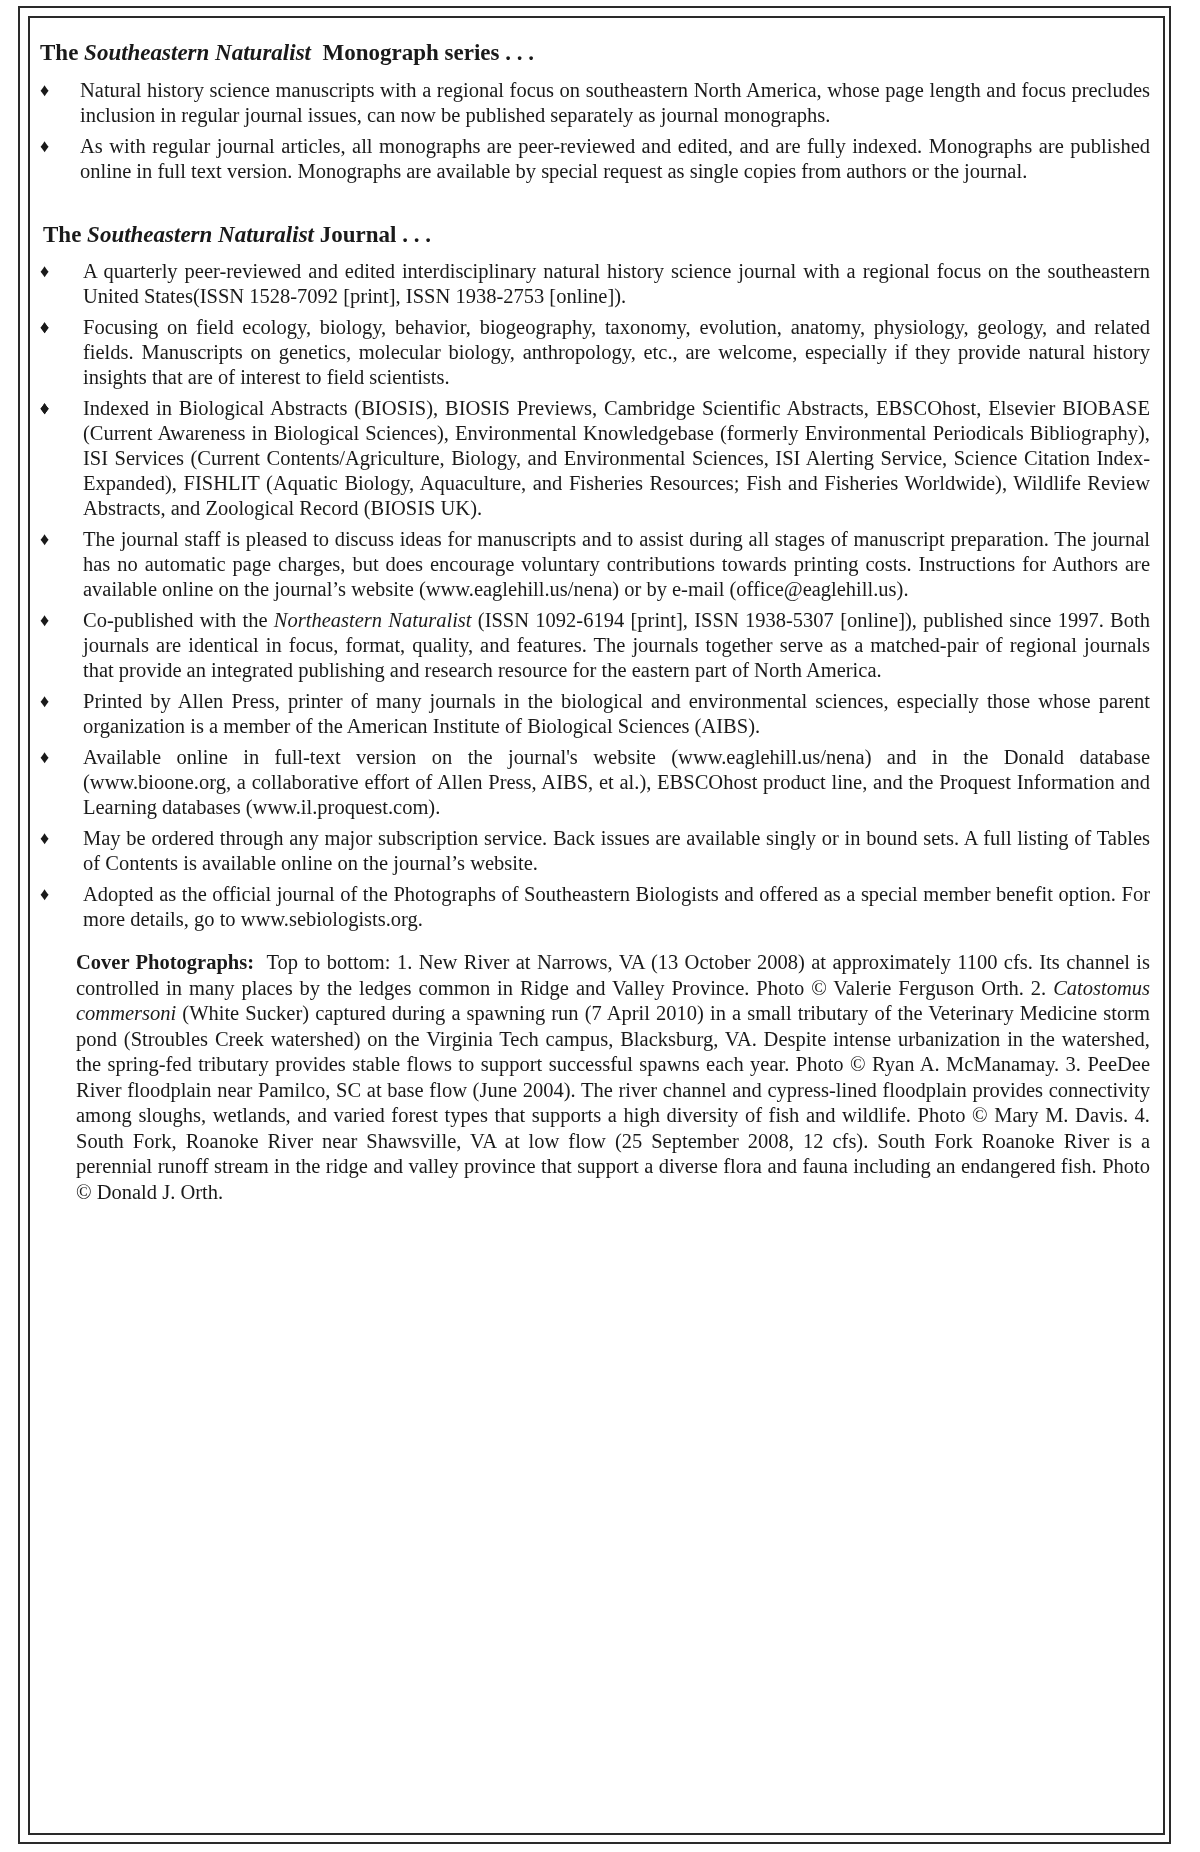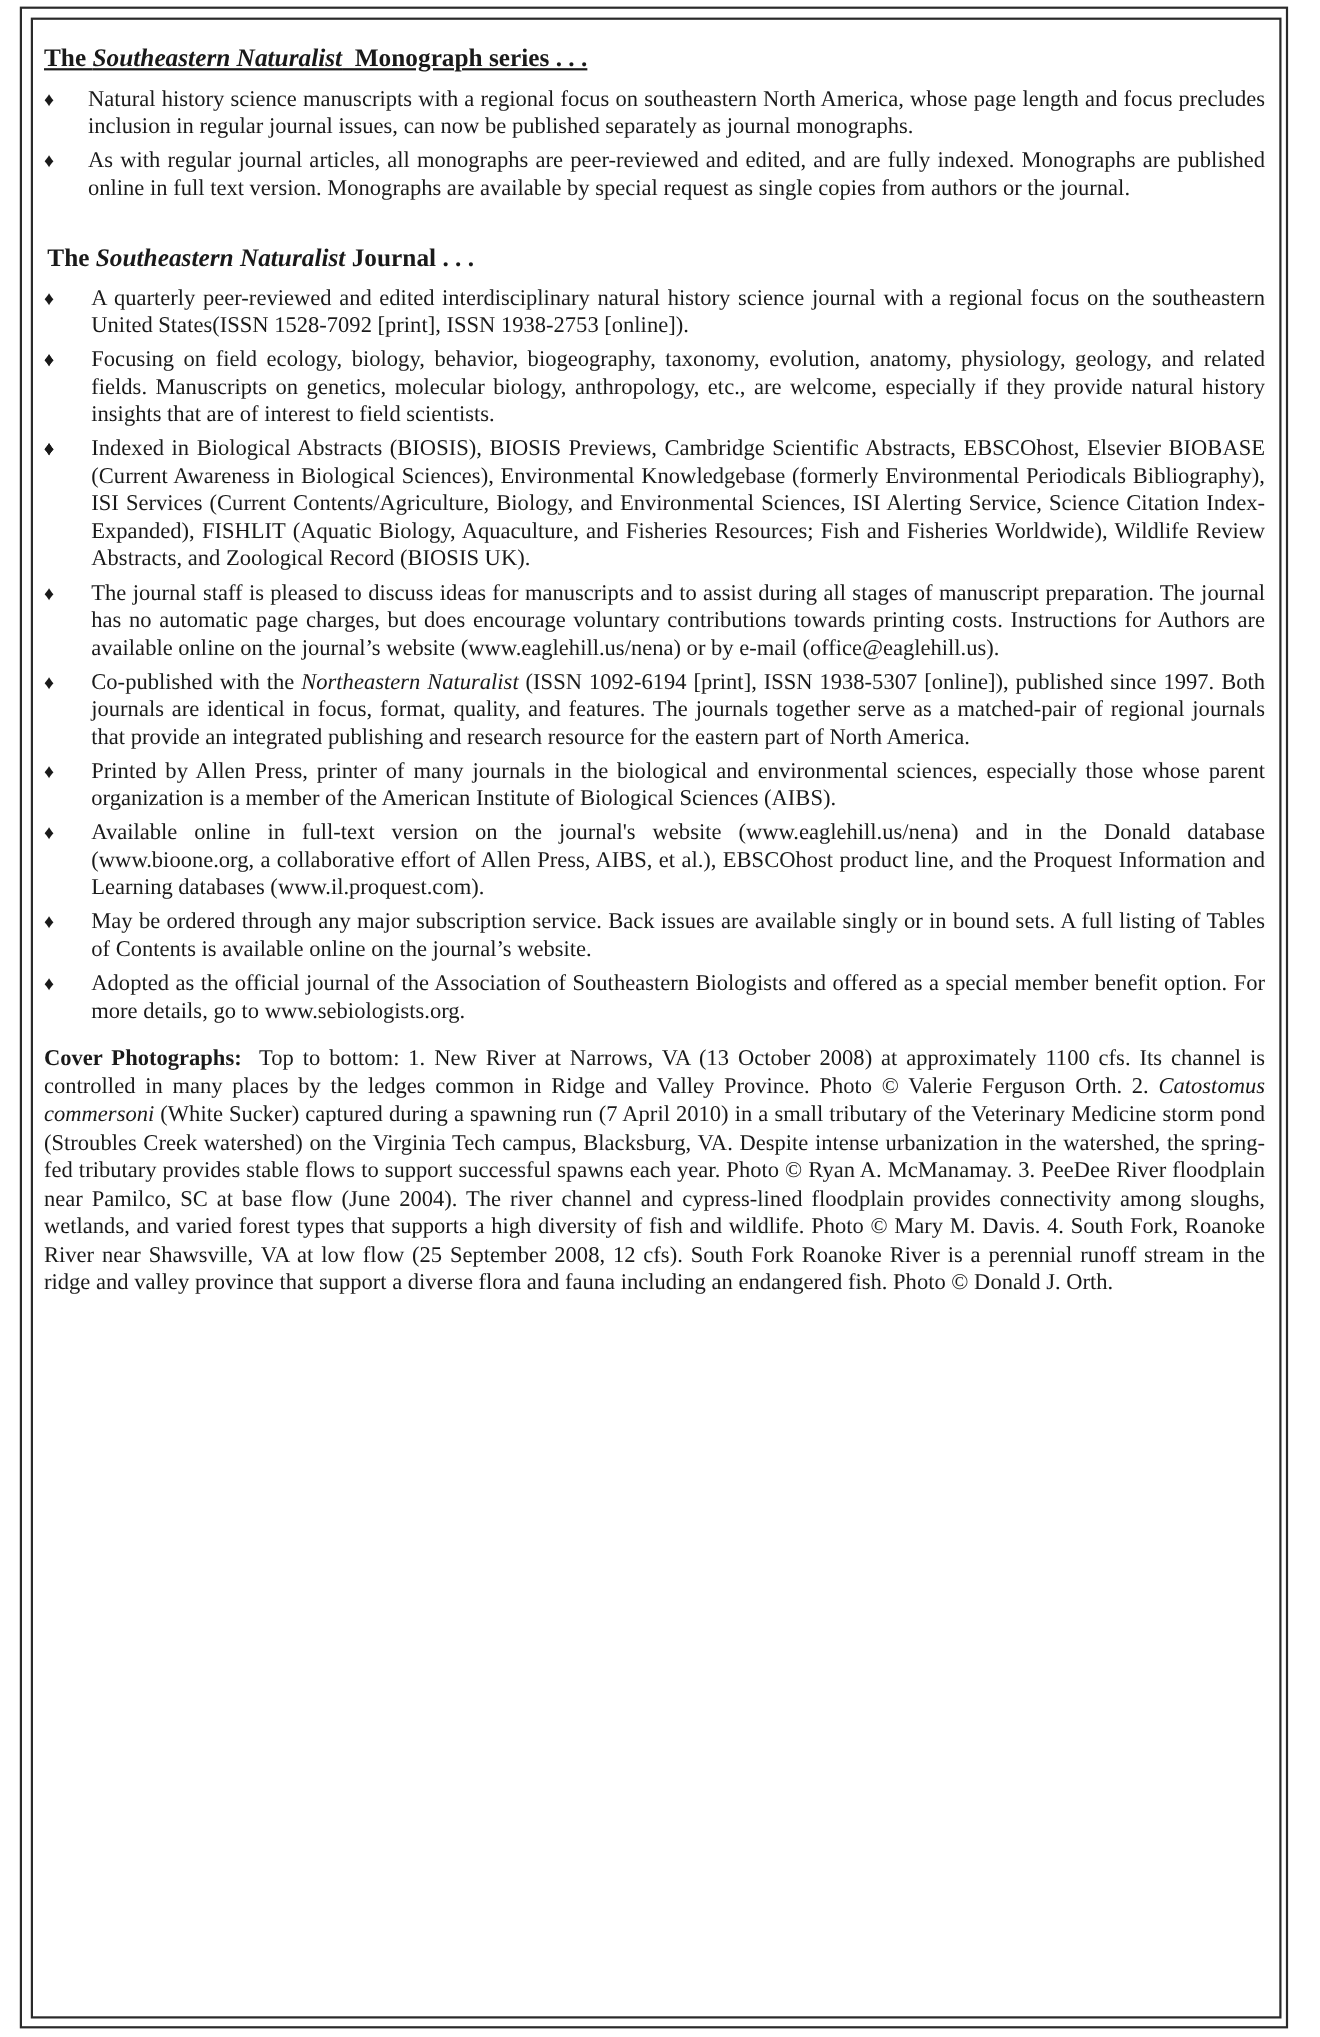--- a/index.html
+++ b/index.html
@@ -9,25 +9,25 @@
            border:2px solid #2a2a2a; box-sizing:border-box; }
   .inner { position:absolute; left:28px; top:16px; width:1137px; height:1819px;
            border:2px solid #2a2a2a; box-sizing:border-box; }
   .content { position:absolute; left:40px; top:38px; width:1110px; }
   h2 { font-size:23px; font-weight:bold; margin:0; line-height:30px; }
   h2 i { font-weight:bold; }
   ul { list-style:none; margin:0; padding:0; }
   li { position:relative; padding-left:40px; font-size:20.5px; line-height:25px;
        text-align:justify; margin-bottom:6px; }
   li .bullet { position:absolute; left:0; top:0; font-size:18px; }
-  .sec1 h2 { margin-bottom:10px;text-decoration:underline; }
+  .sec1 h2 { margin-bottom:10px; }
   .sec2 { margin-top:36px; }
   .sec2 h2 { margin-bottom:9px; margin-left:3px; }
   .sec2 li { padding-left:43px; }
-  .cover { margin-top:18px; font-size:20.5px; line-height:25.5px; text-align:justify; }
+  .cover { margin-top:18px; font-size:20.5px; line-height:25.5px; text-align:justify;margin-left:36px; }
   .cover b { font-weight:bold; }
 </style>
 </head>
 <body>
 
 <div class="outer"></div>
 <div class="inner"></div>
 
 <div class="content">
 
@@ -46,19 +46,19 @@
       <li><span class="bullet">♦</span></li>
       <li><span class="bullet">♦</span><span>Focusing on field ecology, biology, behavior, biogeography, taxonomy, evolution, anatomy, physiology, geology, and related fields. Manuscripts on genetics, molecular biology, anthropology, etc., are welcome, especially if they provide natural history insights that are of interest to field scientists.</span></li>
       <li><span class="bullet">♦</span></li>
       <li><span class="bullet">♦</span></li>
       <li><span class="bullet">♦</span><span>Indexed in Biological Abstracts (BIOSIS), BIOSIS Previews, Cambridge Scientific Abstracts, EBSCOhost, Elsevier BIOBASE (Current Awareness in Biological Sciences), Environmental Knowledgebase (formerly Environmental Periodicals Bibliography), ISI Services (Current Contents/Agriculture, Biology, and Environmental Sciences, ISI Alerting Service, Science Citation Index-Expanded), FISHLIT (Aquatic Biology, Aquaculture, and Fisheries Resources; Fish and Fisheries Worldwide), Wildlife Review Abstracts, and Zoological Record (BIOSIS UK).</span></li>
       <li><span class="bullet">♦</span><span>The journal staff is pleased to discuss ideas for manuscripts and to assist during all stages of manuscript preparation. The journal has no automatic page charges, but does encourage voluntary contributions towards printing costs. Instructions for Authors are available online on the journal’s website (www.eaglehill.us/nena) or by e-mail (office@eaglehill.us).</span></li>
       <li><span class="bullet">♦</span><span>Co-published with the </span><i>Northeastern Naturalist</i><span> (ISSN 1092-6194 [print], ISSN 1938-5307 [online]), published since 1997. Both journals are identical in focus, format, quality, and features. The journals together serve as a matched-pair of regional journals that provide an integrated publishing and research resource for the eastern part of North America.</span></li>
       <li><span class="bullet">♦</span><span>Printed by Allen Press, printer of many journals in the biological and environmental sciences, especially those whose parent organization is a member of the American Institute of Biological Sciences (AIBS).</span></li>
       <li><span class="bullet">♦</span><span>Available online in full-text version on the journal's website (www.eaglehill.us/nena) and in the Donald database (www.bioone.org, a collaborative effort of Allen Press, AIBS, et al.), EBSCOhost product line, and the Proquest Information and Learning databases (www.il.proquest.com).</span></li>
       <li><span class="bullet">♦</span><span>May be ordered through any major subscription service. Back issues are available singly or in bound sets. A full listing of Tables of Contents is available online on the journal’s website.</span></li>
-      <li><span class="bullet">♦</span><span>Adopted as the official journal of the Association of Southeastern Biologists and offered as a special member benefit option. For more details, go to www.sebiologists.org.</span></li>
+      <li><span class="bullet">♦</span><span>Adopted as the official journal of the Photographs of Southeastern Biologists and offered as a special member benefit option. For more details, go to www.sebiologists.org.</span></li>
     </ul>
   </section>
 
   <p class="cover"><b>Cover Photographs:</b><span style="white-space:pre-wrap">  Top to bottom: 1. New River at Narrows, VA (13 October 2008) at approximately 1100 cfs. Its channel is controlled in many places by the ledges common in Ridge and Valley Province. Photo © Valerie Ferguson Orth. 2. </span><i>Catostomus commersoni</i><span> (White Sucker) captured during a spawning run (7 April 2010) in a small tributary of the Veterinary Medicine storm pond (Stroubles Creek watershed) on the Virginia Tech campus, Blacksburg, VA. Despite intense urbanization in the watershed, the spring-fed tributary provides stable flows to support successful spawns each year. Photo © Ryan A. McManamay. 3. PeeDee River floodplain near Pamilco, SC at base flow (June 2004). The river channel and cypress-lined floodplain provides connectivity among sloughs, wetlands, and varied forest types that supports a high diversity of fish and wildlife. Photo © Mary M. Davis. 4. South Fork, Roanoke River near Shawsville, VA at low flow (25 September 2008, 12 cfs). South Fork Roanoke River is a perennial runoff stream in the ridge and valley province that support a diverse flora and fauna including an endangered fish. Photo © Donald J. Orth.</span></p>
 
 </div>
 
 </body></html>

